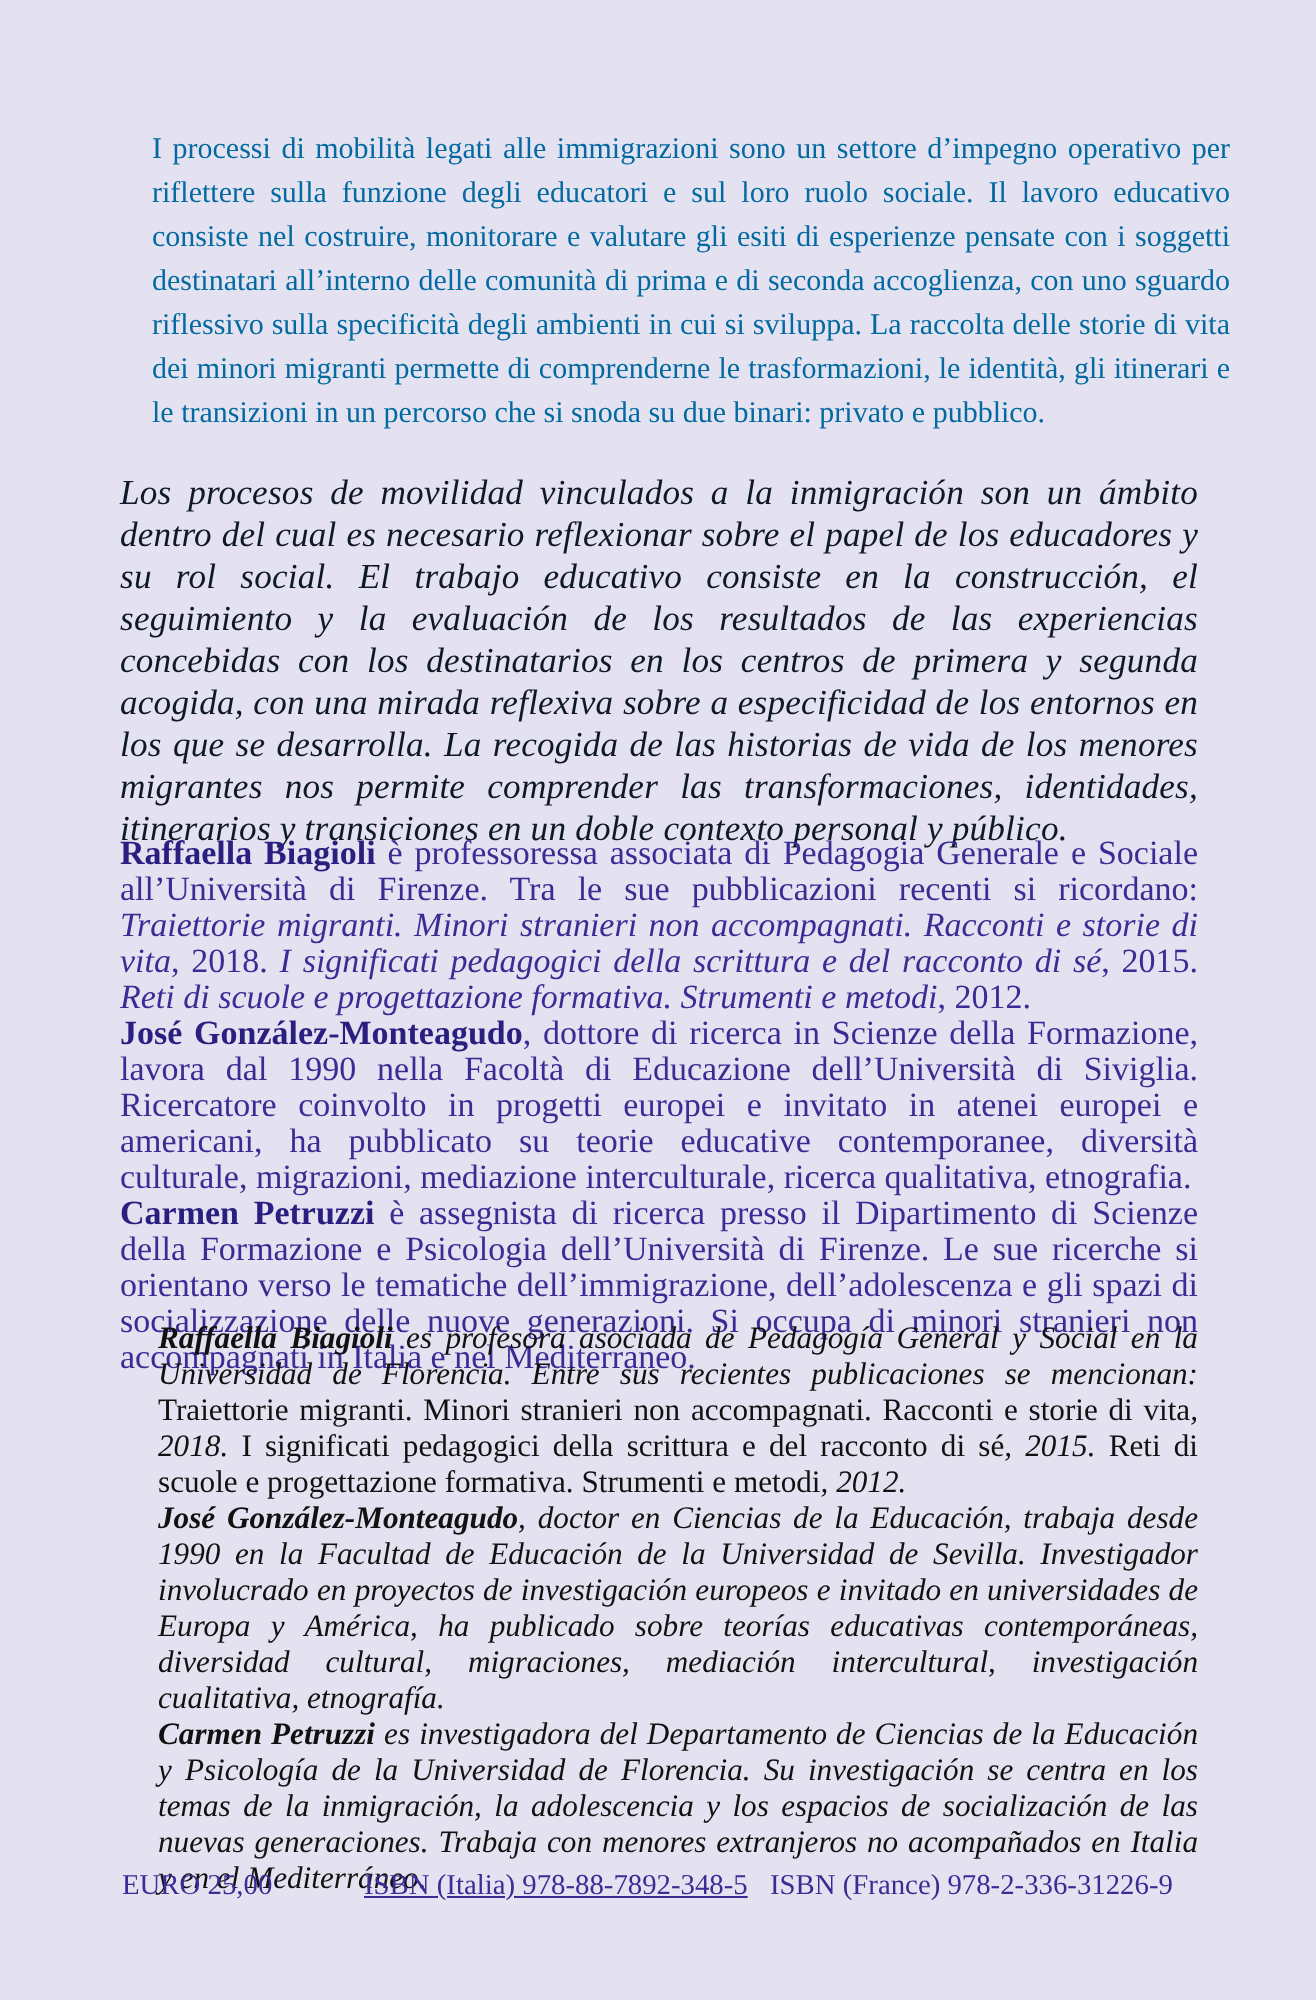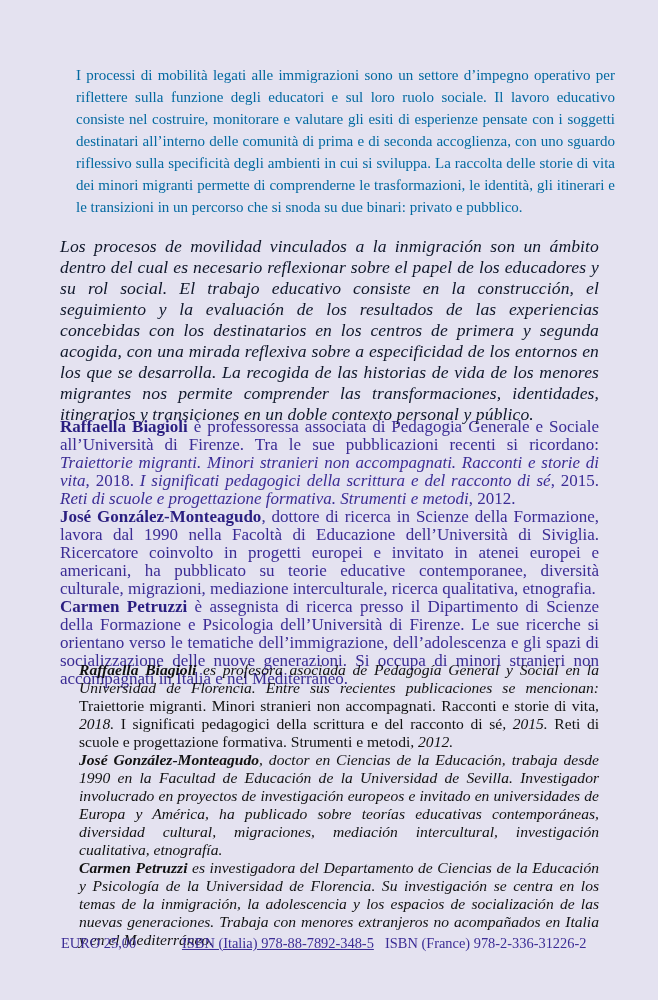--- a/index.html
+++ b/index.html
@@ -70,14 +70,14 @@
 
 <div class="col bios-es">
   <p class="bio"><span class="name">Raffaella Biagioli</span><span> es profesora asociada de Pedagogía General y Social en la Universidad de Florencia. Entre sus recientes publicaciones se mencionan: </span><span class="up">Traiettorie migranti. Minori stranieri non accompagnati. Racconti e storie di vita</span><span>, 2018. </span><span class="up">I significati pedagogici della scrittura e del racconto di sé</span><span>, 2015. </span><span class="up">Reti di scuole e progettazione formativa. Strumenti e metodi</span><span>, 2012.</span></p>
   <p class="bio"><span class="name">José González-Monteagudo</span><span>, doctor en Ciencias de la Educación, trabaja desde 1990 en la Facultad de Educación de la Universidad de Sevilla. Investigador involucrado en proyectos de investigación europeos e invitado en universidades de Europa y América, ha publicado sobre teorías educativas contemporáneas, diversidad cultural, migraciones, mediación intercultural, investigación cualitativa, etnografía.</span></p>
   <p class="bio"><span class="name">Carmen Petruzzi</span><span> es investigadora del Departamento de Ciencias de la Educación y Psicología de la Universidad de Florencia. Su investigación se centra en los temas de la inmigración, la adolescencia y los espacios de socialización de las nuevas generaciones. Trabaja con menores extranjeros no acompañados en Italia y en el Mediterráneo.</span></p>
 </div>
 
 <div class="footer">
   <span class="f-price">EURO 25,00</span>
   <span class="f-isbn-it">ISBN (Italia) 978-88-7892-348-5</span>
-  <span class="f-isbn-fr">ISBN (France) 978-2-336-31226-2</span>
+  <span class="f-isbn-fr">ISBN (France) 978-2-336-31226-9</span>
 </div>
 
 </body></html>

